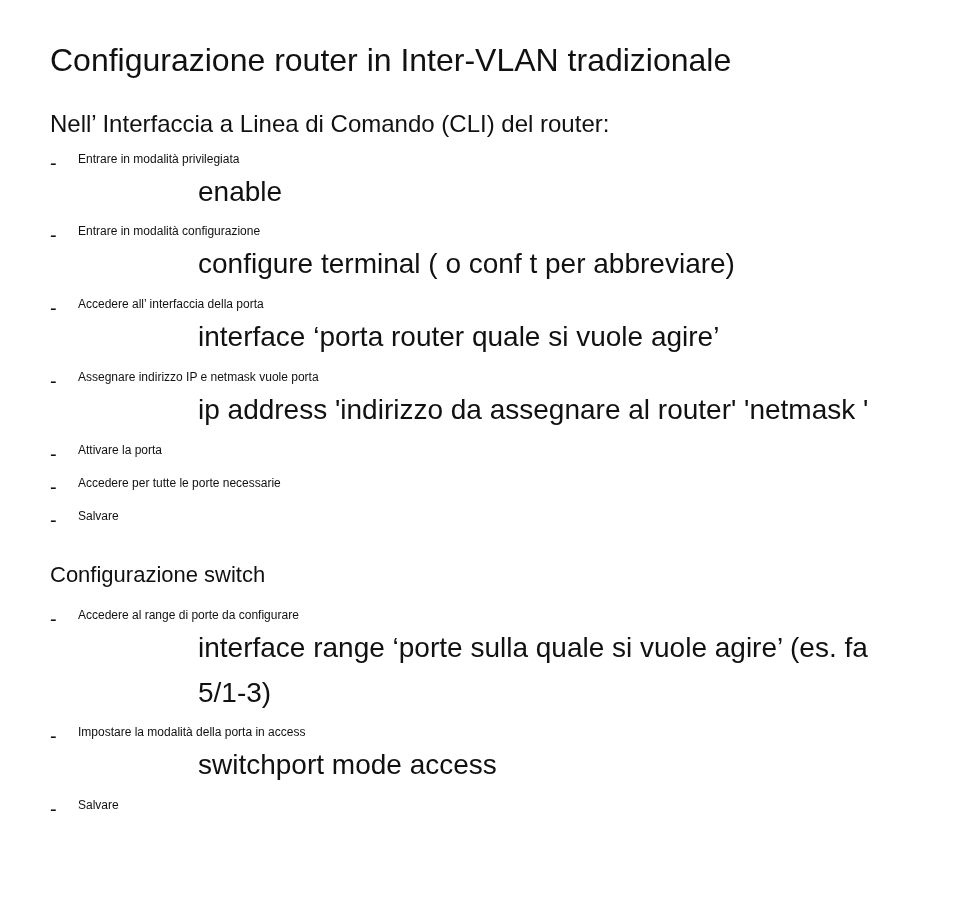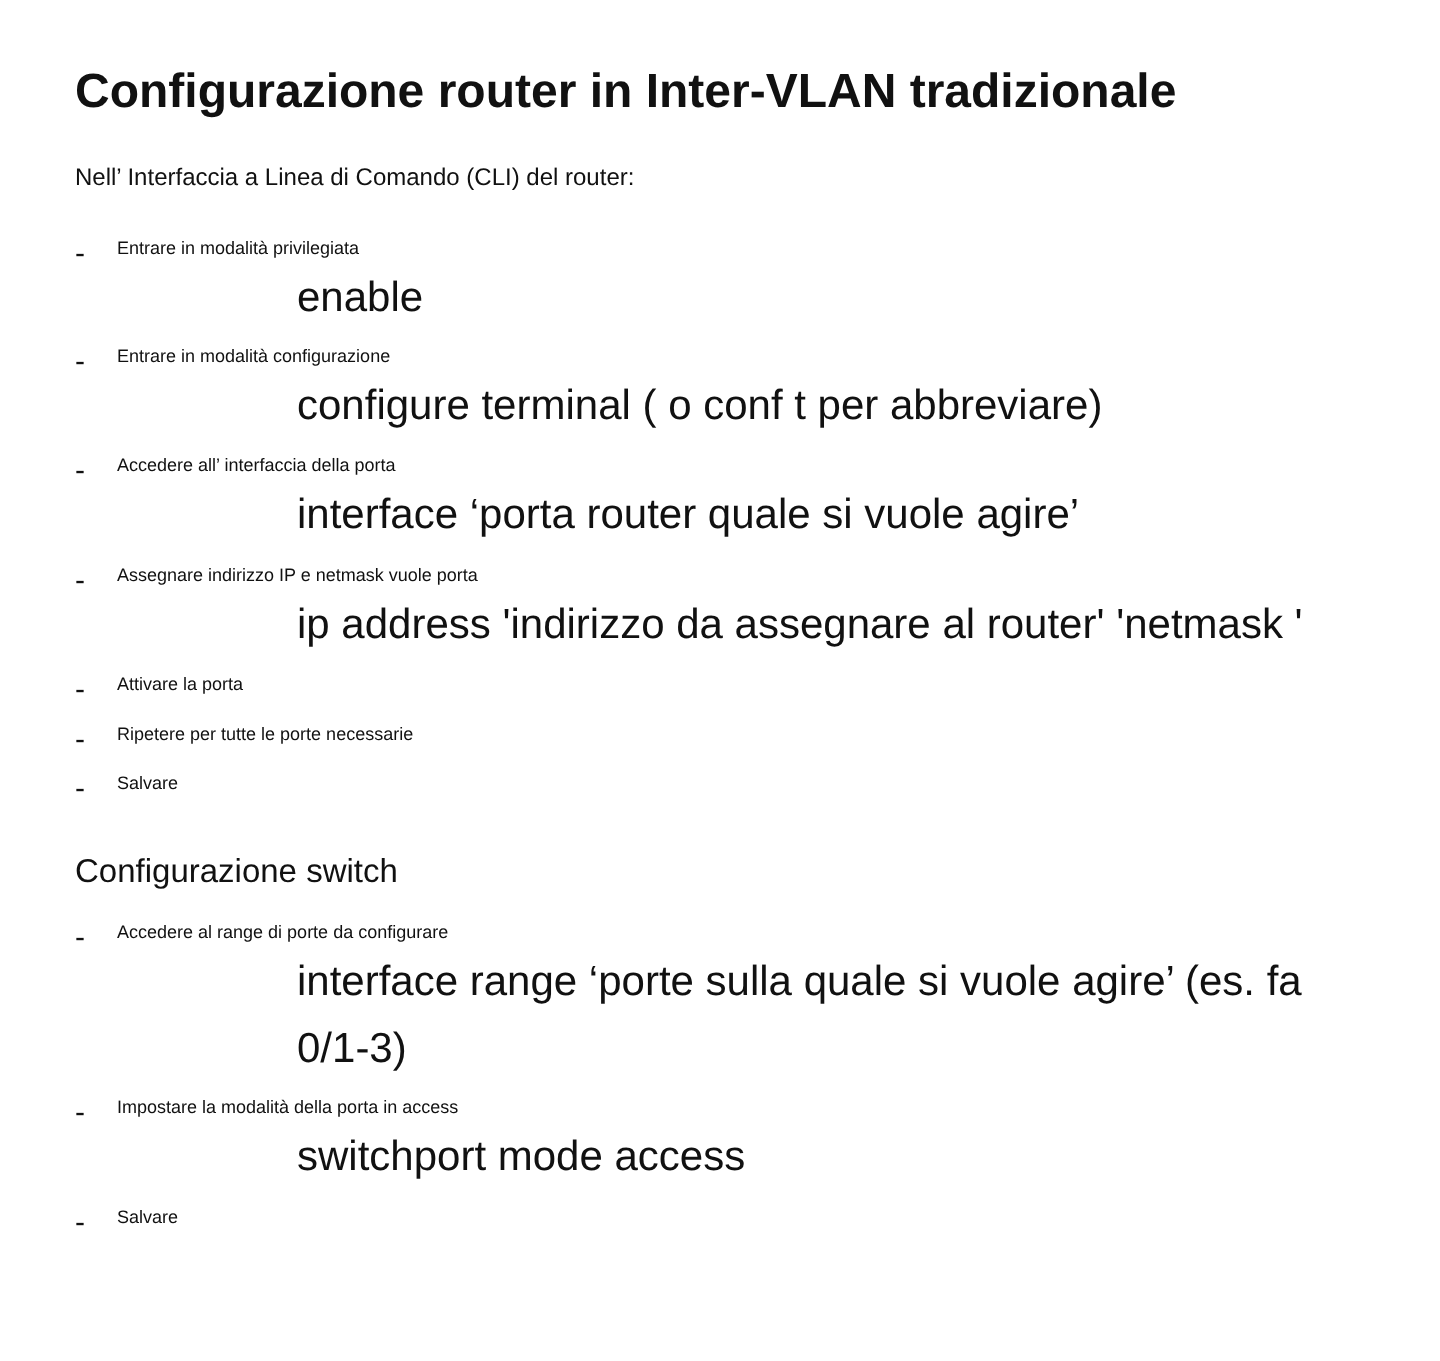--- a/index.html
+++ b/index.html
@@ -11,27 +11,27 @@
       background: #ffffff;
       font-family: 'Segoe UI', Arial, sans-serif;
       font-size: 20px;
       color: #111111;
       padding: 40px 50px;
       width: 960px;
       min-height: 907px;
     }
     .page-title {
       font-size: 32px;
-      font-weight: 700;
+      font-weight: 400;
       margin-bottom: 28px;
       line-height: 1.3;
     }
     .intro-line {
-      font-size: 16px;
-      margin-bottom: 28px;
+      font-size: 24px;
+      margin-bottom: 12px;
     }
     .section-block {
       margin-bottom: 30px;
     }
     .bullet-item {
       display: flex;
       align-items: flex-start;
       margin-bottom: 8px;
     }
     .bullet-dash {
@@ -99,40 +99,40 @@
       </div>
       <div class="bullet-item">
         <span class="bullet-dash">-</span>
         <div class="bullet-content">
           <div class="bullet-main">Attivare la porta</div>
         </div>
       </div>
       <div class="bullet-item">
         <span class="bullet-dash">-</span>
         <div class="bullet-content">
-          <div class="bullet-main">Ripetere per tutte le porte necessarie</div>
+          <div class="bullet-main">Accedere per tutte le porte necessarie</div>
         </div>
       </div>
       <div class="bullet-item">
         <span class="bullet-dash">-</span>
         <div class="bullet-content">
           <div class="bullet-main">Salvare</div>
         </div>
       </div>
     </div>
 </div>
 
 <div class="section-block">
   <div class="section-title" id="switch-title">Configurazione switch</div>
   <div id="switch-items">
       <div class="bullet-item">
         <span class="bullet-dash">-</span>
         <div class="bullet-content">
           <div class="bullet-main">Accedere al range di porte da configurare</div>
-          <div class="bullet-sub">interface range ‘porte sulla quale si vuole agire’  (es. fa 0/1-3)</div>
+          <div class="bullet-sub">interface range ‘porte sulla quale si vuole agire’  (es. fa 5/1-3)</div>
         </div>
       </div>
       <div class="bullet-item">
         <span class="bullet-dash">-</span>
         <div class="bullet-content">
           <div class="bullet-main">Impostare la modalità della porta in access</div>
           <div class="bullet-sub">switchport mode access</div>
         </div>
       </div>
       <div class="bullet-item">

